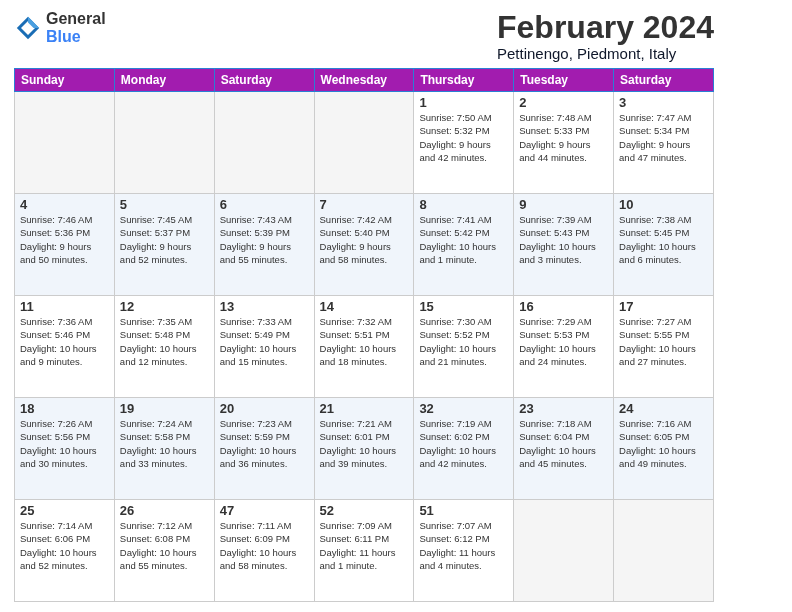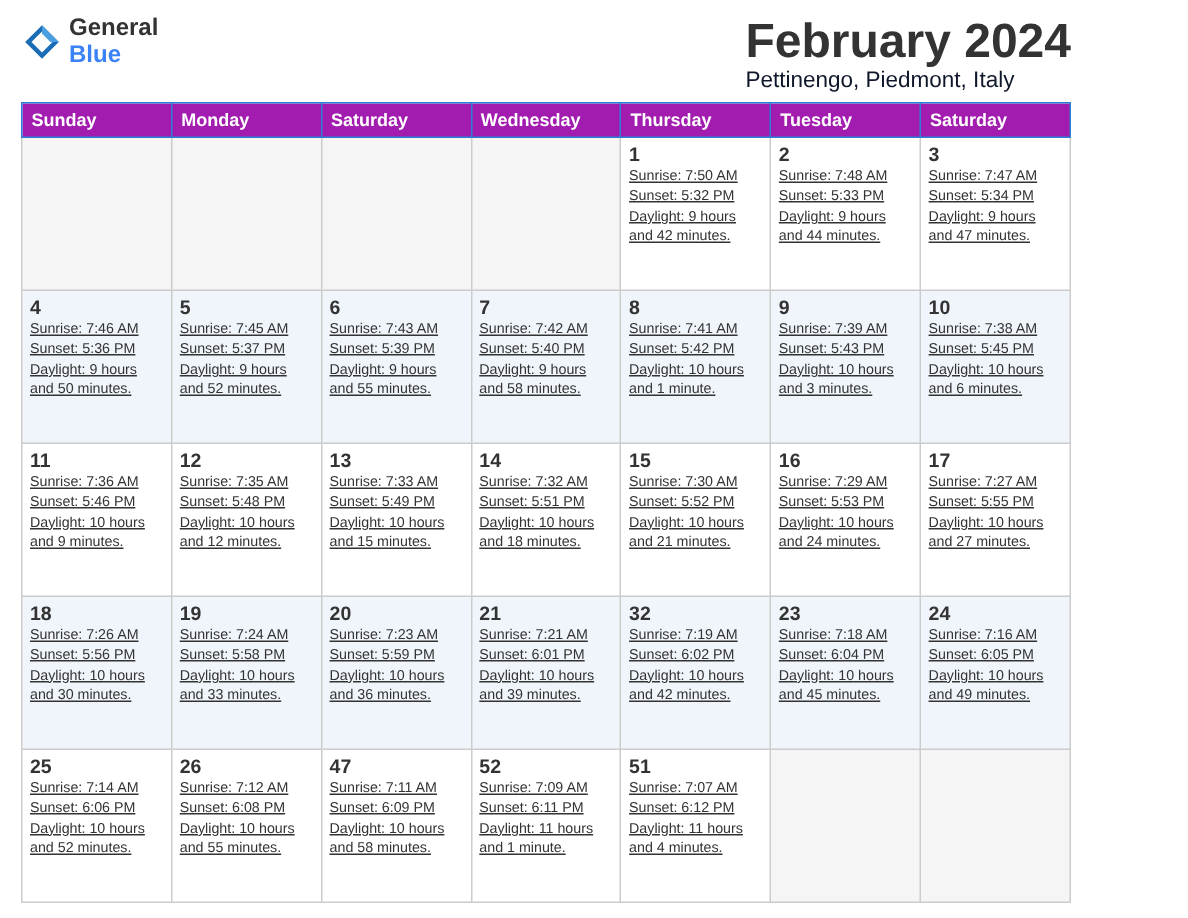--- a/index.html
+++ b/index.html
@@ -75,21 +75,20 @@
       font-size: 13px;
       font-weight: bold;
       color: #333;
       display: block;
       margin-bottom: 1px;
     }
     .day-info {
       color: #333;
       font-size: 9.5px;
       line-height: 1.4;
-      text-decoration: underline;
     }
     .row-alt td {
       background: #f0f5fb;
     }
   </style>
 </head>
 <body>
 
 <div class="page">
   <div class="header">

